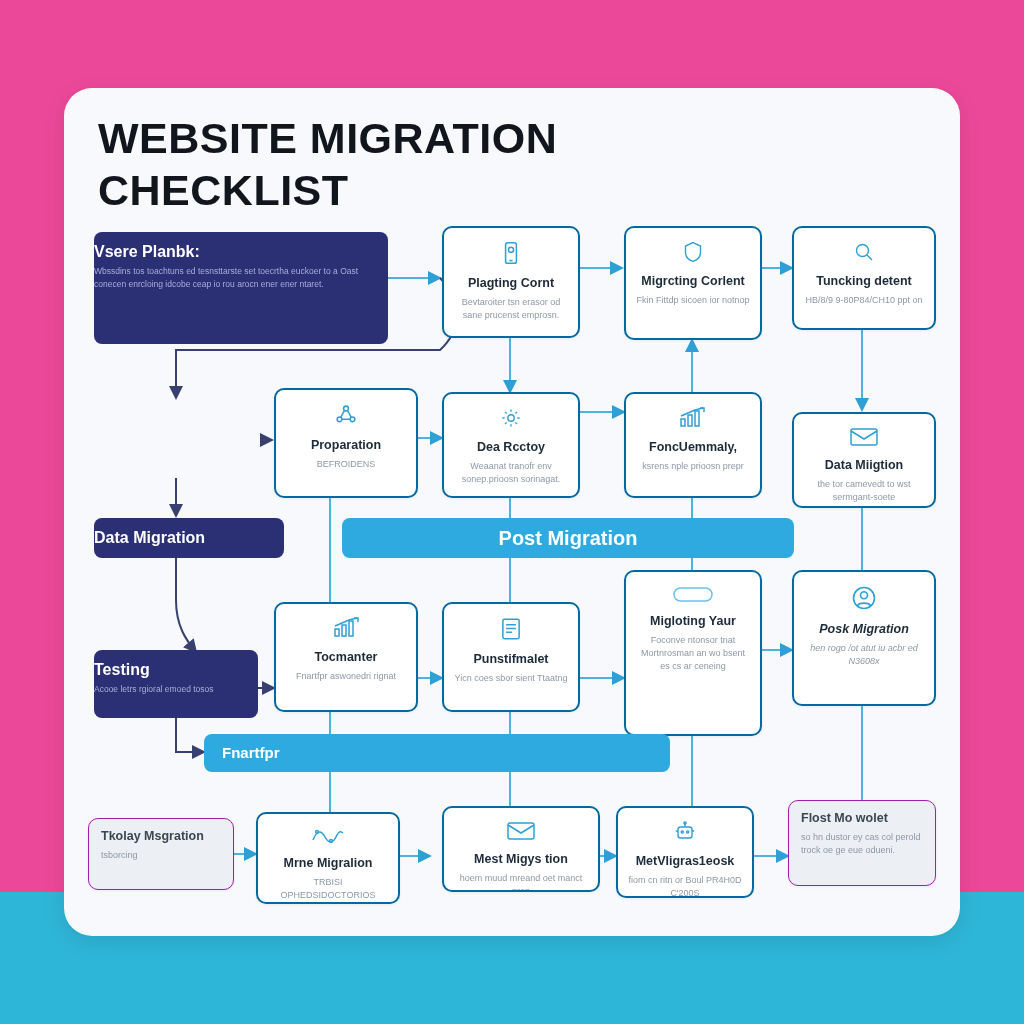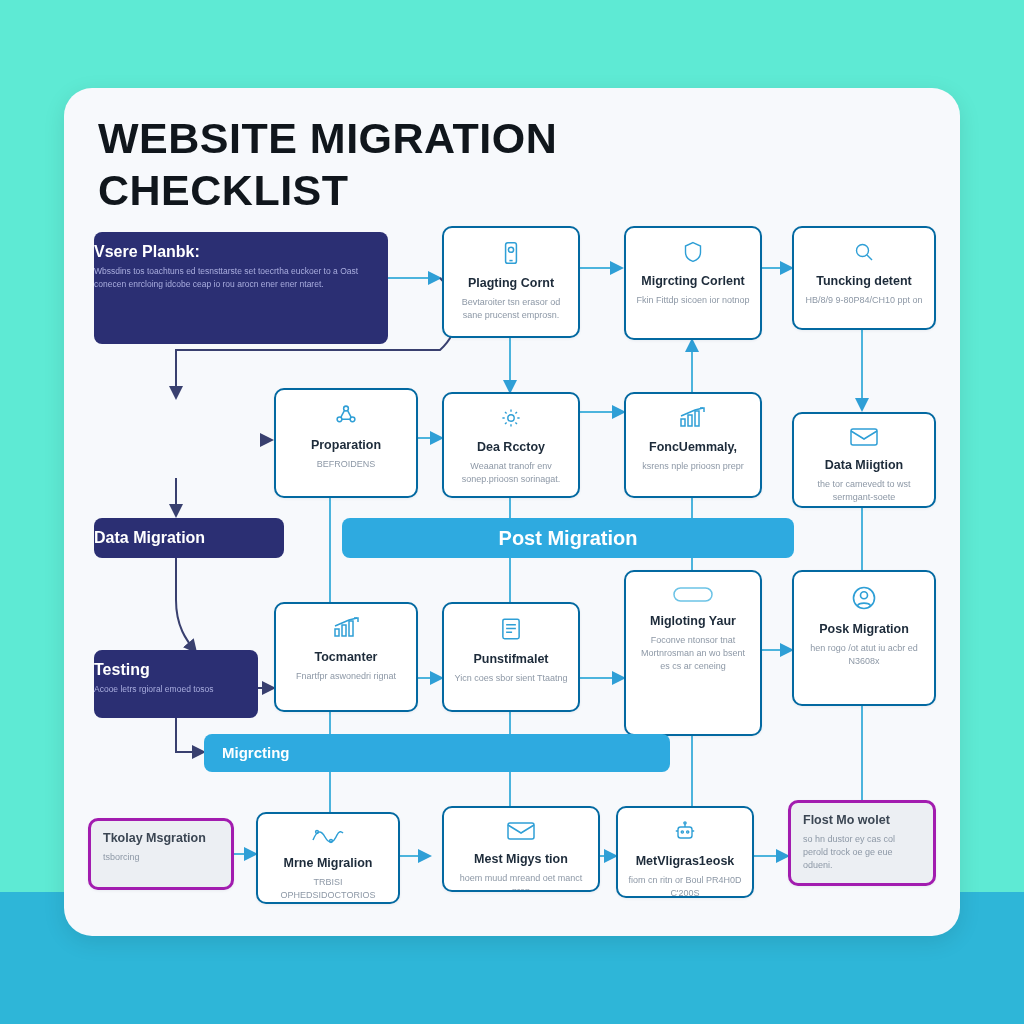--- a/index.html
+++ b/index.html
@@ -8,21 +8,21 @@
     width: 1024px;
     height: 1024px;
     background: #2eb6d8;
     font-family: "Liberation Sans", sans-serif;
     overflow: hidden;
   }
   #canvas {
     position: relative;
     width: 1024px;
     height: 892px;
-    background: #5eead4;
+    background: #ec4899;
   }
   #card {
     position: absolute;
     left: 64px;
     top: 88px;
     width: 896px;
     height: 848px;
     background: #f7f9fc;
     border-radius: 28px;
     box-shadow: 0 6px 22px rgba(0,0,0,0.10);
@@ -55,21 +55,21 @@
     overflow: hidden;
   }
   .node.card {
     background: #ffffff;
     border: 2px solid #0369a1;
     box-shadow: 0 1px 3px rgba(20,40,70,0.06);
     text-align: center;
   }
   .node.card.grey {
     background: #eceff3;
-    border: 3px solid #a21caf;
+    border: 1px solid #a21caf;
   }
   .node.dark {
     background: #2b2f73;
     border-radius: 8px;
     text-align: left;
     padding: 10px 0;
     color: #ffffff;
   }
   .node.banner {
     background: #2eaae0;
@@ -317,34 +317,34 @@
   <div class="node card" style="left:624px; top:570px; width:138px; height:166px;">
     <span class="icon">
       <svg width="42" height="20" viewBox="0 0 42 20" fill="none" stroke="#6cc3e6" stroke-width="1.5">
         <rect x="2" y="4" width="38" height="13" rx="6.5"></rect>
       </svg>
     </span>
     <div class="nt">Migloting Yaur</div>
     <div class="nd">Foconve ntonsor tnat Mortnrosman an wo bsent es cs ar ceneing</div>
   </div>
 
-  <div class="node card" style="left:792px; top:570px; width:144px; height:136px;">
+  <div class="node card" style="left:792px; top:570px; width:144px; height:136px;font-style:italic;">
     <span class="icon">
       <svg width="28" height="28" viewBox="0 0 24 24" fill="none" stroke="#2f9fd6" stroke-width="1.4">
         <circle cx="12" cy="12" r="9"></circle>
           <circle cx="12" cy="9.6" r="3"></circle>
         <path d="M6.4 18.6 C7.6 15.6 16.4 15.6 17.6 18.6"></path>
       </svg>
     </span>
     <div class="nt">Posk Migration</div>
     <div class="nd">hen rogo /ot atut iu acbr ed N3608x</div>
   </div>
 
   <div class="node banner small" style="left:204px; top:734px; width:466px; height:38px; justify-content:flex-start; padding-left:18px;">
-    <div class="nt">Migrcting</div>
+    <div class="nt">Fnartfpr</div>
   </div>
 
   <div class="node card grey" style="left:88px; top:818px; width:146px; height:72px; text-align:left; padding:10px 12px;">
     <div class="nt">Tkolay Msgration</div>
     <div class="nd">tsborcing</div>
   </div>
 
   <div class="node card" style="left:256px; top:812px; width:144px; height:92px;">
     <span class="icon">
       <svg width="34" height="20" viewBox="0 0 34 20" fill="none" stroke="#2f9fd6" stroke-width="1.5">

